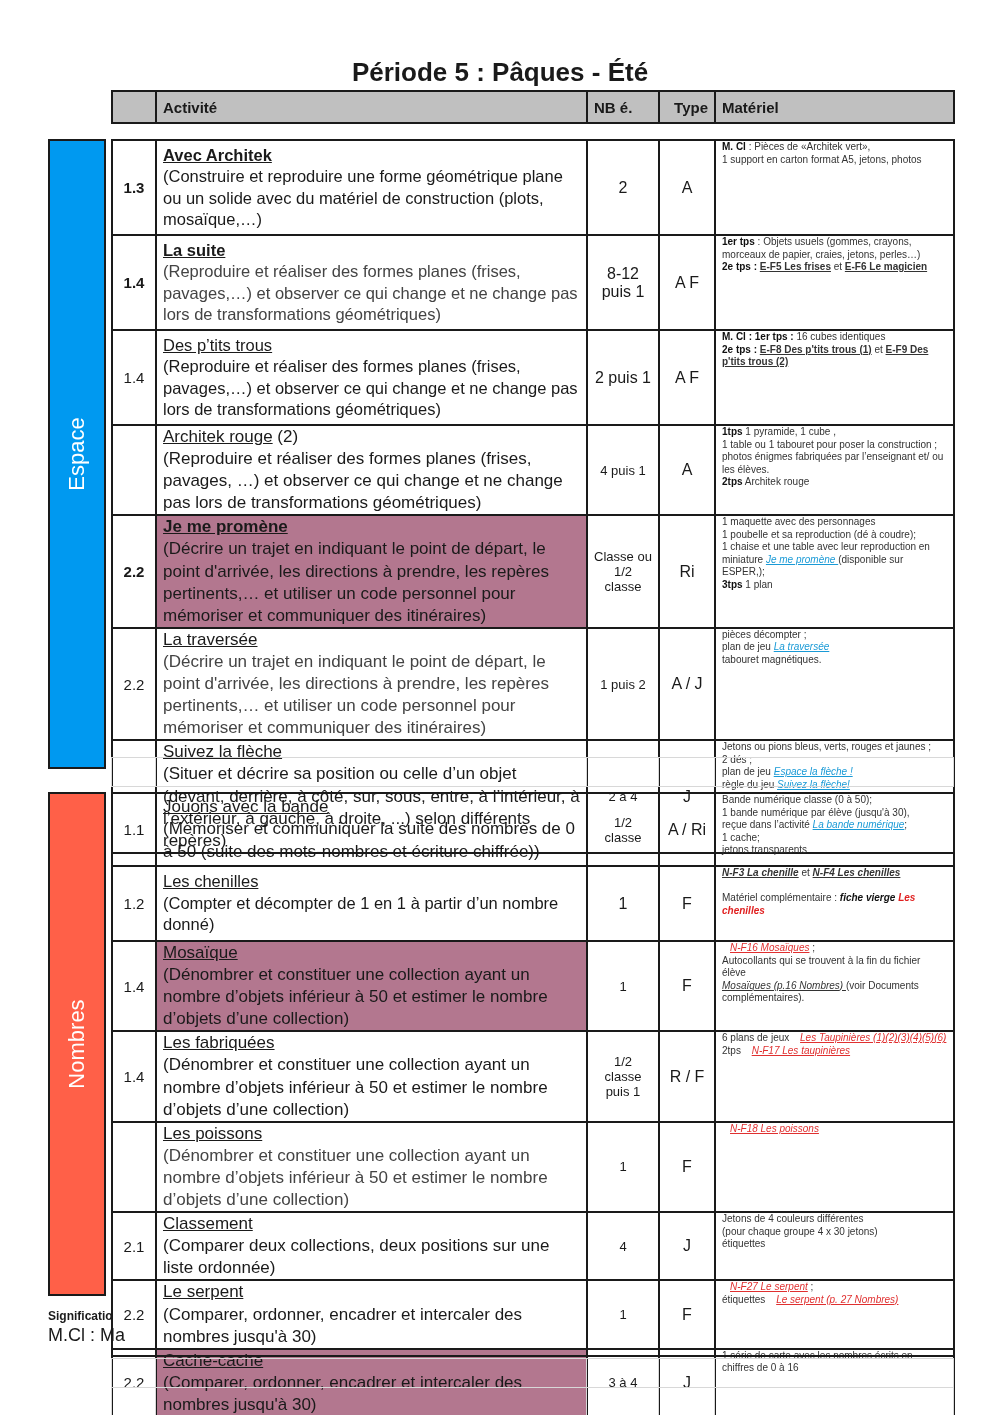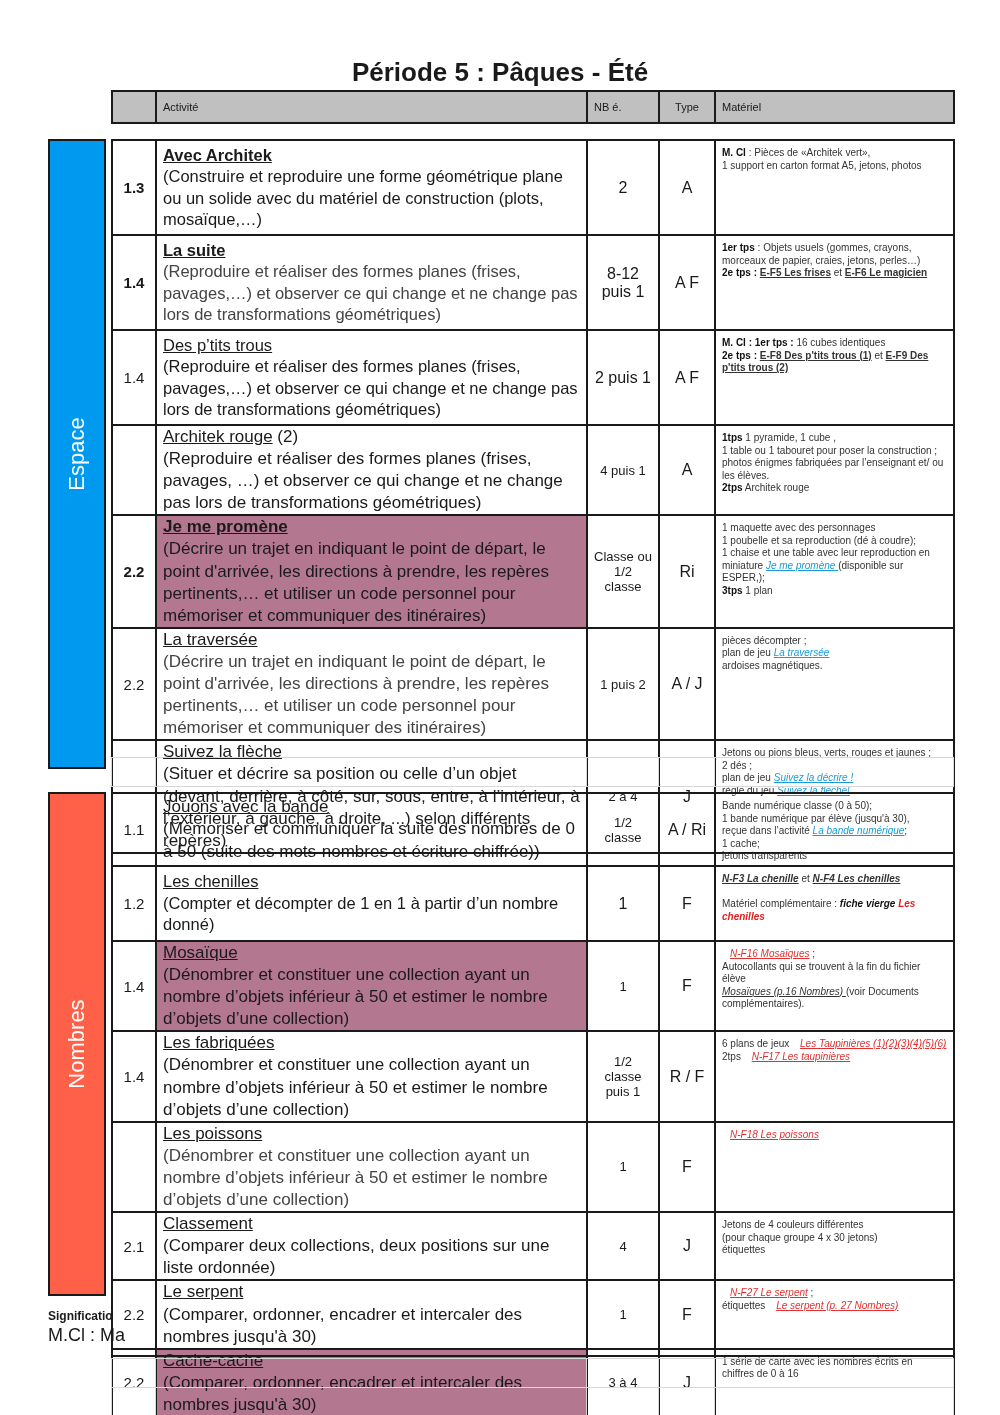--- a/index.html
+++ b/index.html
@@ -3,34 +3,34 @@
 <meta charset="utf-8">
 <style>
   html, body { margin: 0; padding: 0; background: #ffffff; }
   body { width: 1000px; height: 1415px; position: relative; overflow: hidden;
          font-family: "Liberation Sans", sans-serif; color: #1a1a1a; }
   .title { position: absolute; left: 0; width: 1000px; top: 57px; text-align: center;
            font-size: 26px; font-weight: bold; font-family: "Liberation Sans", sans-serif; }
   table { border-collapse: collapse; position: absolute; table-layout: fixed; }
   td, th { border: 2px solid #1a1a1a; padding: 0 6px; vertical-align: middle; }
   .hdr { left: 111px; top: 90px; width: 842px; }
-  .hdr th { background: #c0c0c0; height: 30px; font-size: 11px; text-align: left; font-weight: normal; }
-  .hdr th.c { text-align: center; }
+  .hdr th { background: #c0c0c0; height: 30px; font-size: 15px; text-align: left; font-weight: bold; }
+  .hdr th.c { text-align: right; }
   .grid { left: 111px; width: 842px; }
   .num { text-align: center; font-size: 15px; }
   .num.b { font-weight: bold; }
   .act { line-height: 1.3; }
   .act .t { text-decoration: underline; }
   .act .t.b { font-weight: bold; }
   .big { font-size: 16.5px; margin-top: 12px; }
   .med { font-size: 17px; }
   .nb { text-align: center; font-size: 13px; }
   .nb.big { font-size: 16px; }
   .tp { text-align: center; font-size: 16px; }
-  .mat { vertical-align: top; font-size: 10px; line-height: 1.25; padding-top: 6px; color: #333; }
+  .mat { vertical-align: top; font-size: 10px; line-height: 1.25; color: #333; }
   .mat b { color: #111; }
   .mauve { background: #b3778f; }
   .link-blue { color: #1a9ad6; text-decoration: underline; font-style: italic; }
   .link-red { color: #e03030; text-decoration: underline; font-style: italic; margin-left: 8px; }
   .red-b { color: #e02020; font-weight: bold; font-style: italic; }
   .ul-b { text-decoration: underline; font-weight: bold; }
   .ul-bi { text-decoration: underline; font-weight: bold; font-style: italic; }
   .ul-i { text-decoration: underline; font-style: italic; }
   .side { position: absolute; border: 2px solid #1a1a1a; color: #fff; font-size: 22px; }
   .side span { position: absolute; left: 50%; top: 50%; transform: translate(-50%, -50%) rotate(-90deg); white-space: nowrap; }
@@ -156,36 +156,36 @@
     <td class="num">2.2</td>
     <td class="act med">
       <span class="t">La traversée</span><br>
       <span style="color:#444">(Décrire un trajet en indiquant le point de départ, le point d'arrivée, les directions à prendre, les repères pertinents,… et utiliser un code personnel pour mémoriser et communiquer des itinéraires)</span>
     </td>
     <td class="nb">1 puis 2</td>
     <td class="tp">A / J</td>
     <td class="mat">
       <span>pièces décompter ;</span><br>
       <span>plan de jeu </span><span class="link-blue">La traversée</span><br>
-      <span>ardoises magnétiques.</span>
+      <span>tabouret magnétiques.</span>
     </td>
   </tr>
 
   <tr style="height:80px">
     <td class="num"></td>
     <td class="act med">
       <span class="t">Suivez la flèche</span><br>
       <span>(Situer et décrire sa position ou celle d’un objet (devant, derrière, à côté, sur, sous, entre, à l’intérieur, à l’extérieur, à gauche, à droite, ...) selon différents repères)</span>
     </td>
     <td class="nb">2 à 4</td>
     <td class="tp">J</td>
     <td class="mat">
       <span>Jetons ou pions bleus, verts, rouges et jaunes ;</span><br>
       <span>2 dés ;</span><br>
-      <span>plan de jeu </span><span class="link-blue">Suivez la décrire !</span><br>
+      <span>plan de jeu </span><span class="link-blue">Espace la flèche !</span><br>
       <span>règle du jeu </span><span class="link-blue">Suivez la flèche!</span>
     </td>
   </tr>
 </tbody>
   </table>
 
 <table class="grid empty" style="top:757px;">
   <colgroup>
       <col style="width:44px">
       <col style="width:431px">

